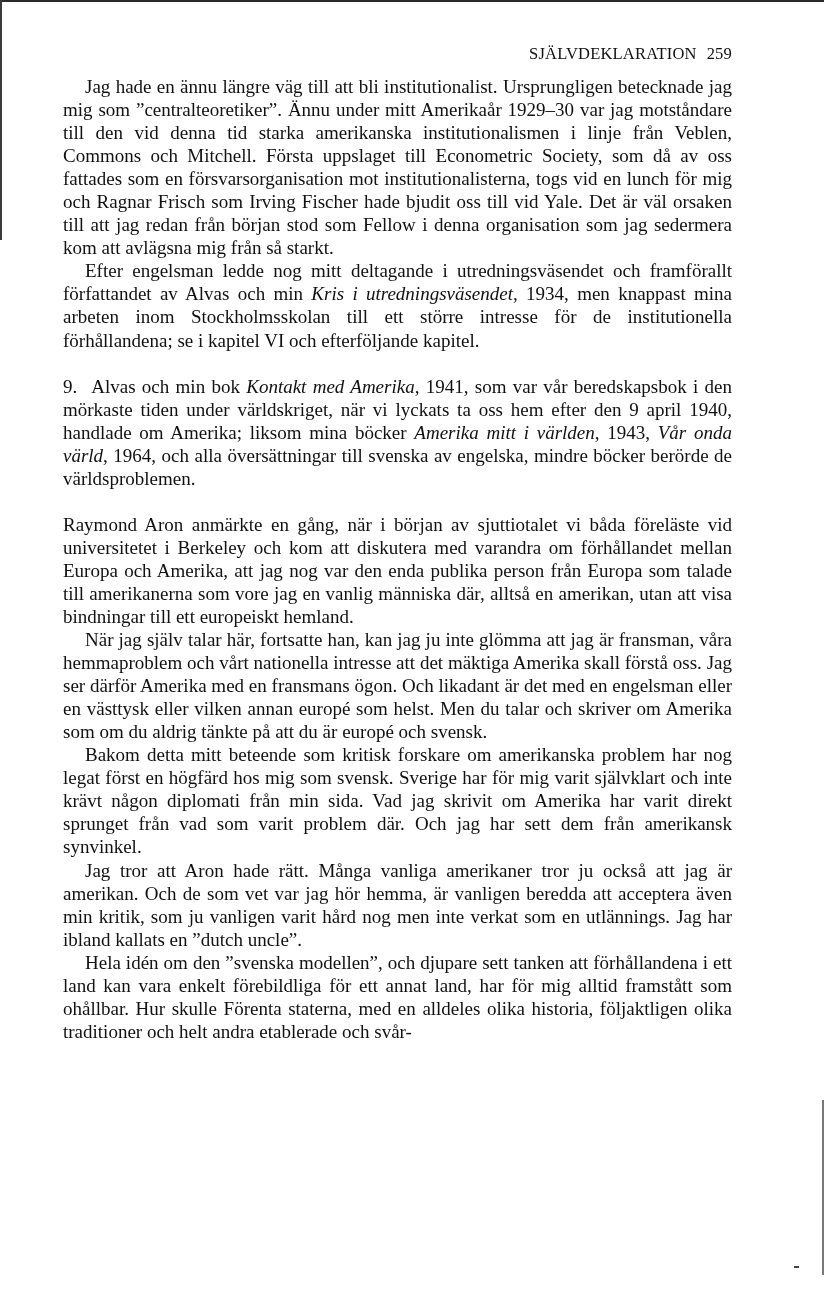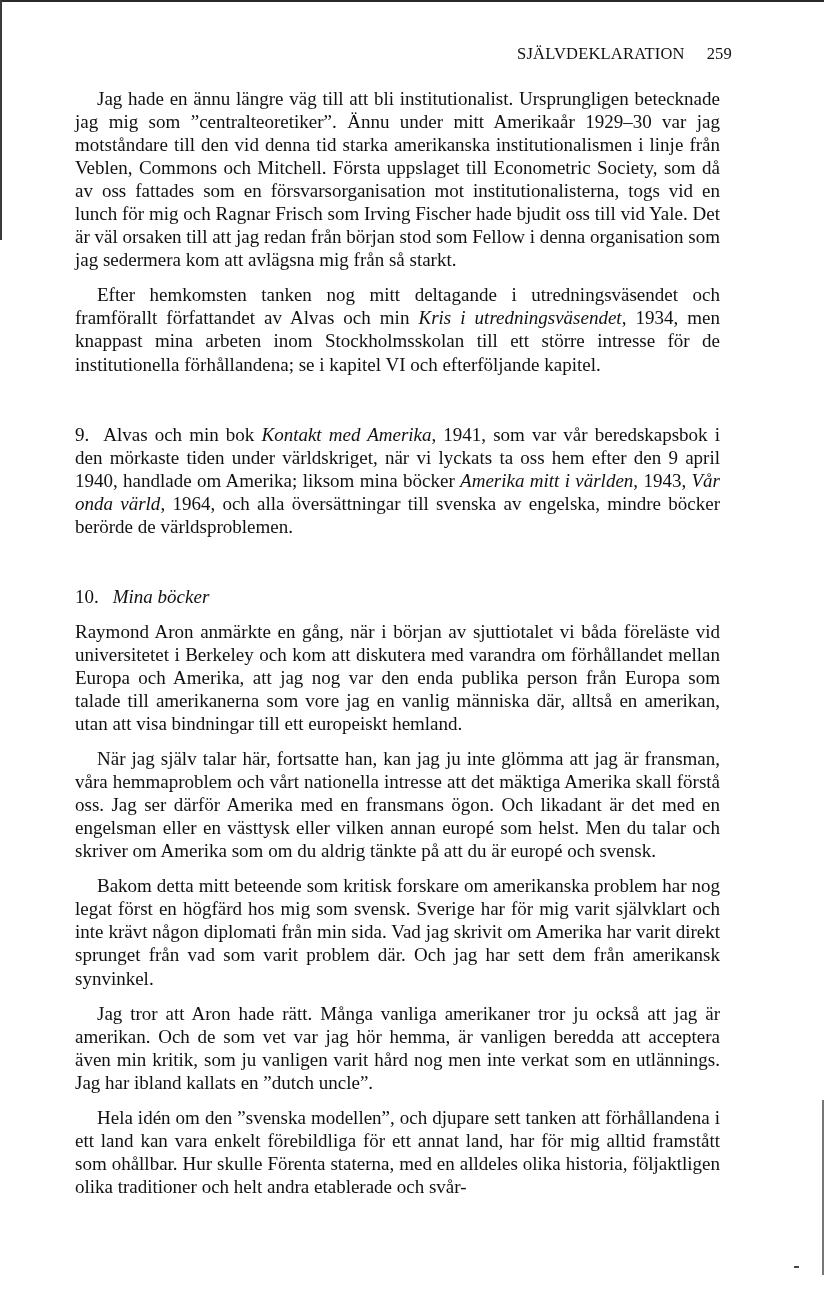--- a/index.html
+++ b/index.html
@@ -9,44 +9,43 @@
   .scan-right { position: absolute; left: 822px; top: 1100px; width: 2px; height: 175px; background: #777; }
   .speck { position: absolute; left: 794px; top: 1266px; width: 5px; height: 2px; background: #444; }
   .page {
     position: absolute; left: 63px; top: 42px; width: 669px;
     font-family: "Liberation Serif", "DejaVu Serif", serif;
     color: #111; font-size: 19px; line-height: 23.05px;
   }
   .running-head {
     text-align: right; font-size: 16.5px; letter-spacing: 0.2px; height: 33px;
   }
-  .running-head .num { margin-left: 22px; }
-  p { margin: 12px; text-align: justify; text-align-last: left; hyphens: manual; }
+  .running-head .num { margin-left: 10px; }
+  p { margin: 0; text-align: justify; text-align-last: left; hyphens: manual; }
   p.indent { text-indent: 22px; }
   .gap { height: 23px; }
   .sec-label { margin-right: 14px; }
   em { font-style: italic; }
 </style>
 </head>
 <body>
 
 <div class="scan-top"></div>
 <div class="scan-left"></div>
 <div class="scan-right"></div>
 <div class="speck"></div>
 
 <div class="page">
   <div class="running-head">
     <span>SJÄLVDEKLARATION</span><span class="num">259</span>
   </div>
 
   <p class="indent"><span>Jag hade en ännu längre väg till att bli institutionalist. Ursprungligen betecknade jag mig som ”centralteoretiker”. Ännu under mitt Amerikaår 1929–30 var jag motståndare till den vid denna tid starka amerikanska institutionalismen i linje från Veblen, Commons och Mitchell. Första uppslaget till Econometric Society, som då av oss fattades som en försvarsorganisation mot institutionalisterna, togs vid en lunch för mig och Ragnar Frisch som Irving Fischer hade bjudit oss till vid Yale. Det är väl orsaken till att jag redan från början stod som Fellow i denna organisation som jag sedermera kom att avlägsna mig från så starkt.</span></p>
-  <p class="indent"><span>Efter hemkomsten tanken nog mitt deltagande i utredningsväsendet och framförallt författandet av Alvas och min </span><em>Kris i utredningsväsendet</em><span>, 1934, men knappast mina arbeten inom Stockholmsskolan till ett större intresse för de institutionella förhållandena; se i kapitel VI och efterföljande kapitel.</span></p>
+  <p class="indent"><span>Efter engelsman ledde nog mitt deltagande i utredningsväsendet och framförallt författandet av Alvas och min </span><em>Kris i utredningsväsendet</em><span>, 1934, men knappast mina arbeten inom Stockholmsskolan till ett större intresse för de institutionella förhållandena; se i kapitel VI och efterföljande kapitel.</span></p>
   <div class="gap"></div>
   <p><span class="sec-label">9.</span><span>Alvas och min bok </span><em>Kontakt med Amerika</em><span>, 1941, som var vår beredskapsbok i den mörkaste tiden under världskriget, när vi lyckats ta oss hem efter den 9 april 1940, handlade om Amerika; liksom mina böcker </span><em>Amerika mitt i världen</em><span>, 1943, </span><em>Vår onda värld</em><span>, 1964, och alla översättningar till svenska av engelska, mindre böcker berörde de världsproblemen.</span></p>
   <div class="gap"></div>
-  <p><span class="sec-label">10.</span><em>Mina böcker</em></p>
   <p><span>Raymond Aron anmärkte en gång, när i början av sjuttiotalet vi båda föreläste vid universitetet i Berkeley och kom att diskutera med varandra om förhållandet mellan Europa och Amerika, att jag nog var den enda publika person från Europa som talade till amerikanerna som vore jag en vanlig människa där, alltså en amerikan, utan att visa bindningar till ett europeiskt hemland.</span></p>
   <p class="indent"><span>När jag själv talar här, fortsatte han, kan jag ju inte glömma att jag är fransman, våra hemmaproblem och vårt nationella intresse att det mäktiga Amerika skall förstå oss. Jag ser därför Amerika med en fransmans ögon. Och likadant är det med en engelsman eller en västtysk eller vilken annan europé som helst. Men du talar och skriver om Amerika som om du aldrig tänkte på att du är europé och svensk.</span></p>
   <p class="indent"><span>Bakom detta mitt beteende som kritisk forskare om amerikanska problem har nog legat först en högfärd hos mig som svensk. Sverige har för mig varit självklart och inte krävt någon diplomati från min sida. Vad jag skrivit om Amerika har varit direkt sprunget från vad som varit problem där. Och jag har sett dem från amerikansk synvinkel.</span></p>
   <p class="indent"><span>Jag tror att Aron hade rätt. Många vanliga amerikaner tror ju också att jag är amerikan. Och de som vet var jag hör hemma, är vanligen beredda att acceptera även min kritik, som ju vanligen varit hård nog men inte verkat som en utlännings. Jag har ibland kallats en ”dutch uncle”.</span></p>
   <p class="indent"><span>Hela idén om den ”svenska modellen”, och djupare sett tanken att förhållandena i ett land kan vara enkelt förebildliga för ett annat land, har för mig alltid framstått som ohållbar. Hur skulle Förenta staterna, med en alldeles olika historia, följaktligen olika traditioner och helt andra etablerade och svår-</span></p>
 </div>
 
 </body></html>

